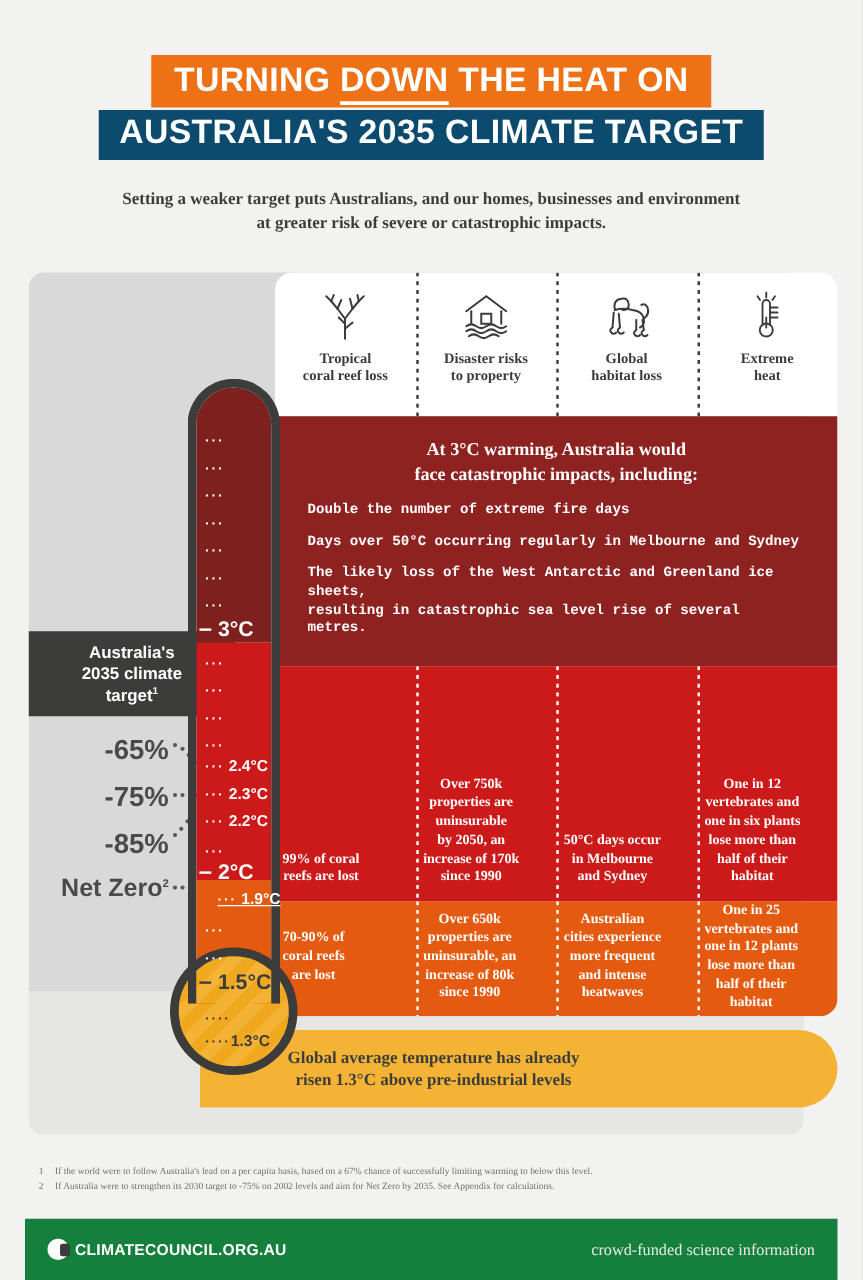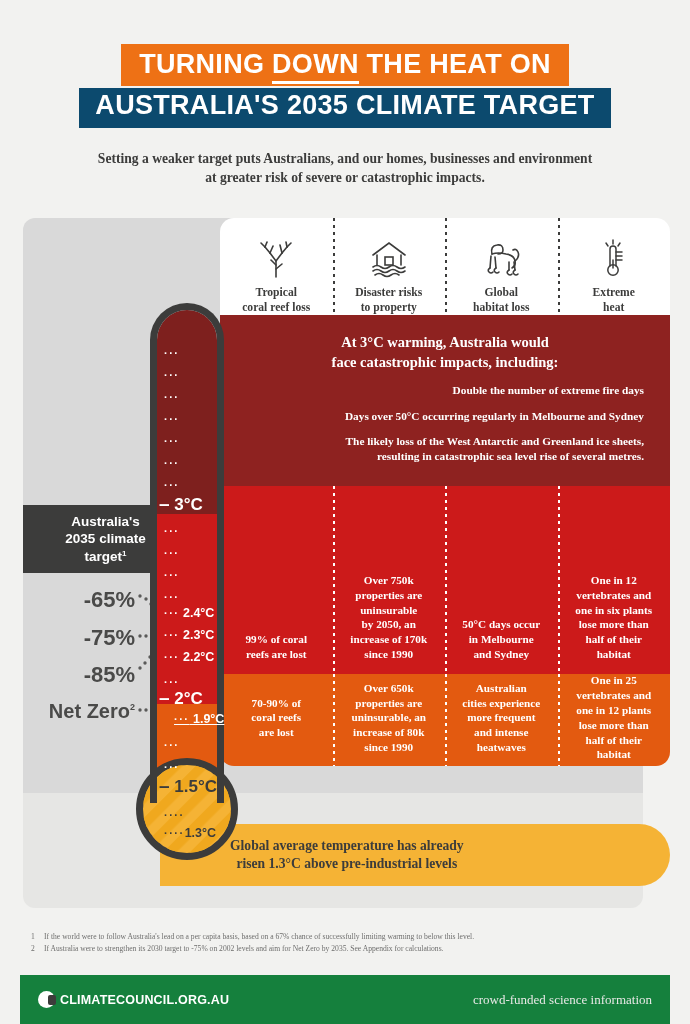--- a/index.html
+++ b/index.html
@@ -104,21 +104,21 @@
   .tick-major .dash{font-size:19px;}
   .tick-minor{font-size:12.5px;font-weight:bold;}
   .tick-dark{color:#3C3C3B;}
 
   
   .card{
     position:absolute;left:220px;top:218px;width:450px;
     border-radius:14px;overflow:hidden;
   }
   .head-row{
-    background:#fff;height:97px;display:flex;position:relative;align-items:flex-end;
+    background:#fff;height:115px;display:flex;position:relative;
   }
   .head-col{
     flex:1;display:flex;flex-direction:column;align-items:center;
     justify-content:flex-start;padding-top:14px;position:relative;
   }
   .head-icon{height:42px;display:flex;align-items:center;justify-content:center;}
   .head-label{
     font-family:"Liberation Serif", serif;font-weight:bold;
     font-size:11.6px;line-height:1.25;color:#3C3C3B;text-align:center;
     margin-top:6px;
@@ -134,28 +134,28 @@
     background-size:2px 7px;
   }
 
   .band{position:relative;}
   .band-3{background:#8E2220;padding:18px 26px 22px 26px;}
   .b3-title{
     color:#fff;text-align:center;font-family:"Liberation Serif", serif;
     font-weight:bold;font-size:14.5px;line-height:1.35;
   }
   .b3-item{
-    color:#fff;text-align:right;font-family:Liberation Serif, serif;
+    color:#fff;text-align:left;font-family:Liberation Mono, monospace;
     font-weight:bold;font-size:11.3px;line-height:1.3;margin-top:11px;
   }
   .b3-list{margin-top:6px;}
 
   .band-cols{display:flex;position:relative;}
   .bcol{
-    flex:1;display:flex;align-items:flex-end;justify-content:center;
+    flex:1;display:flex;align-items:flex-end;
     padding:8px 6px 12px 6px;box-sizing:border-box;
   }
   .bcol p{
     margin:0;color:#fff;text-align:center;
     font-family:"Liberation Serif", serif;font-weight:bold;
     font-size:11.2px;line-height:1.32;
   }
   .band-2{background:#CC1A1A;height:188px;}
   .band-15{background:#E35A10;height:92px;}
   .band-15 .bcol{align-items:center;}

